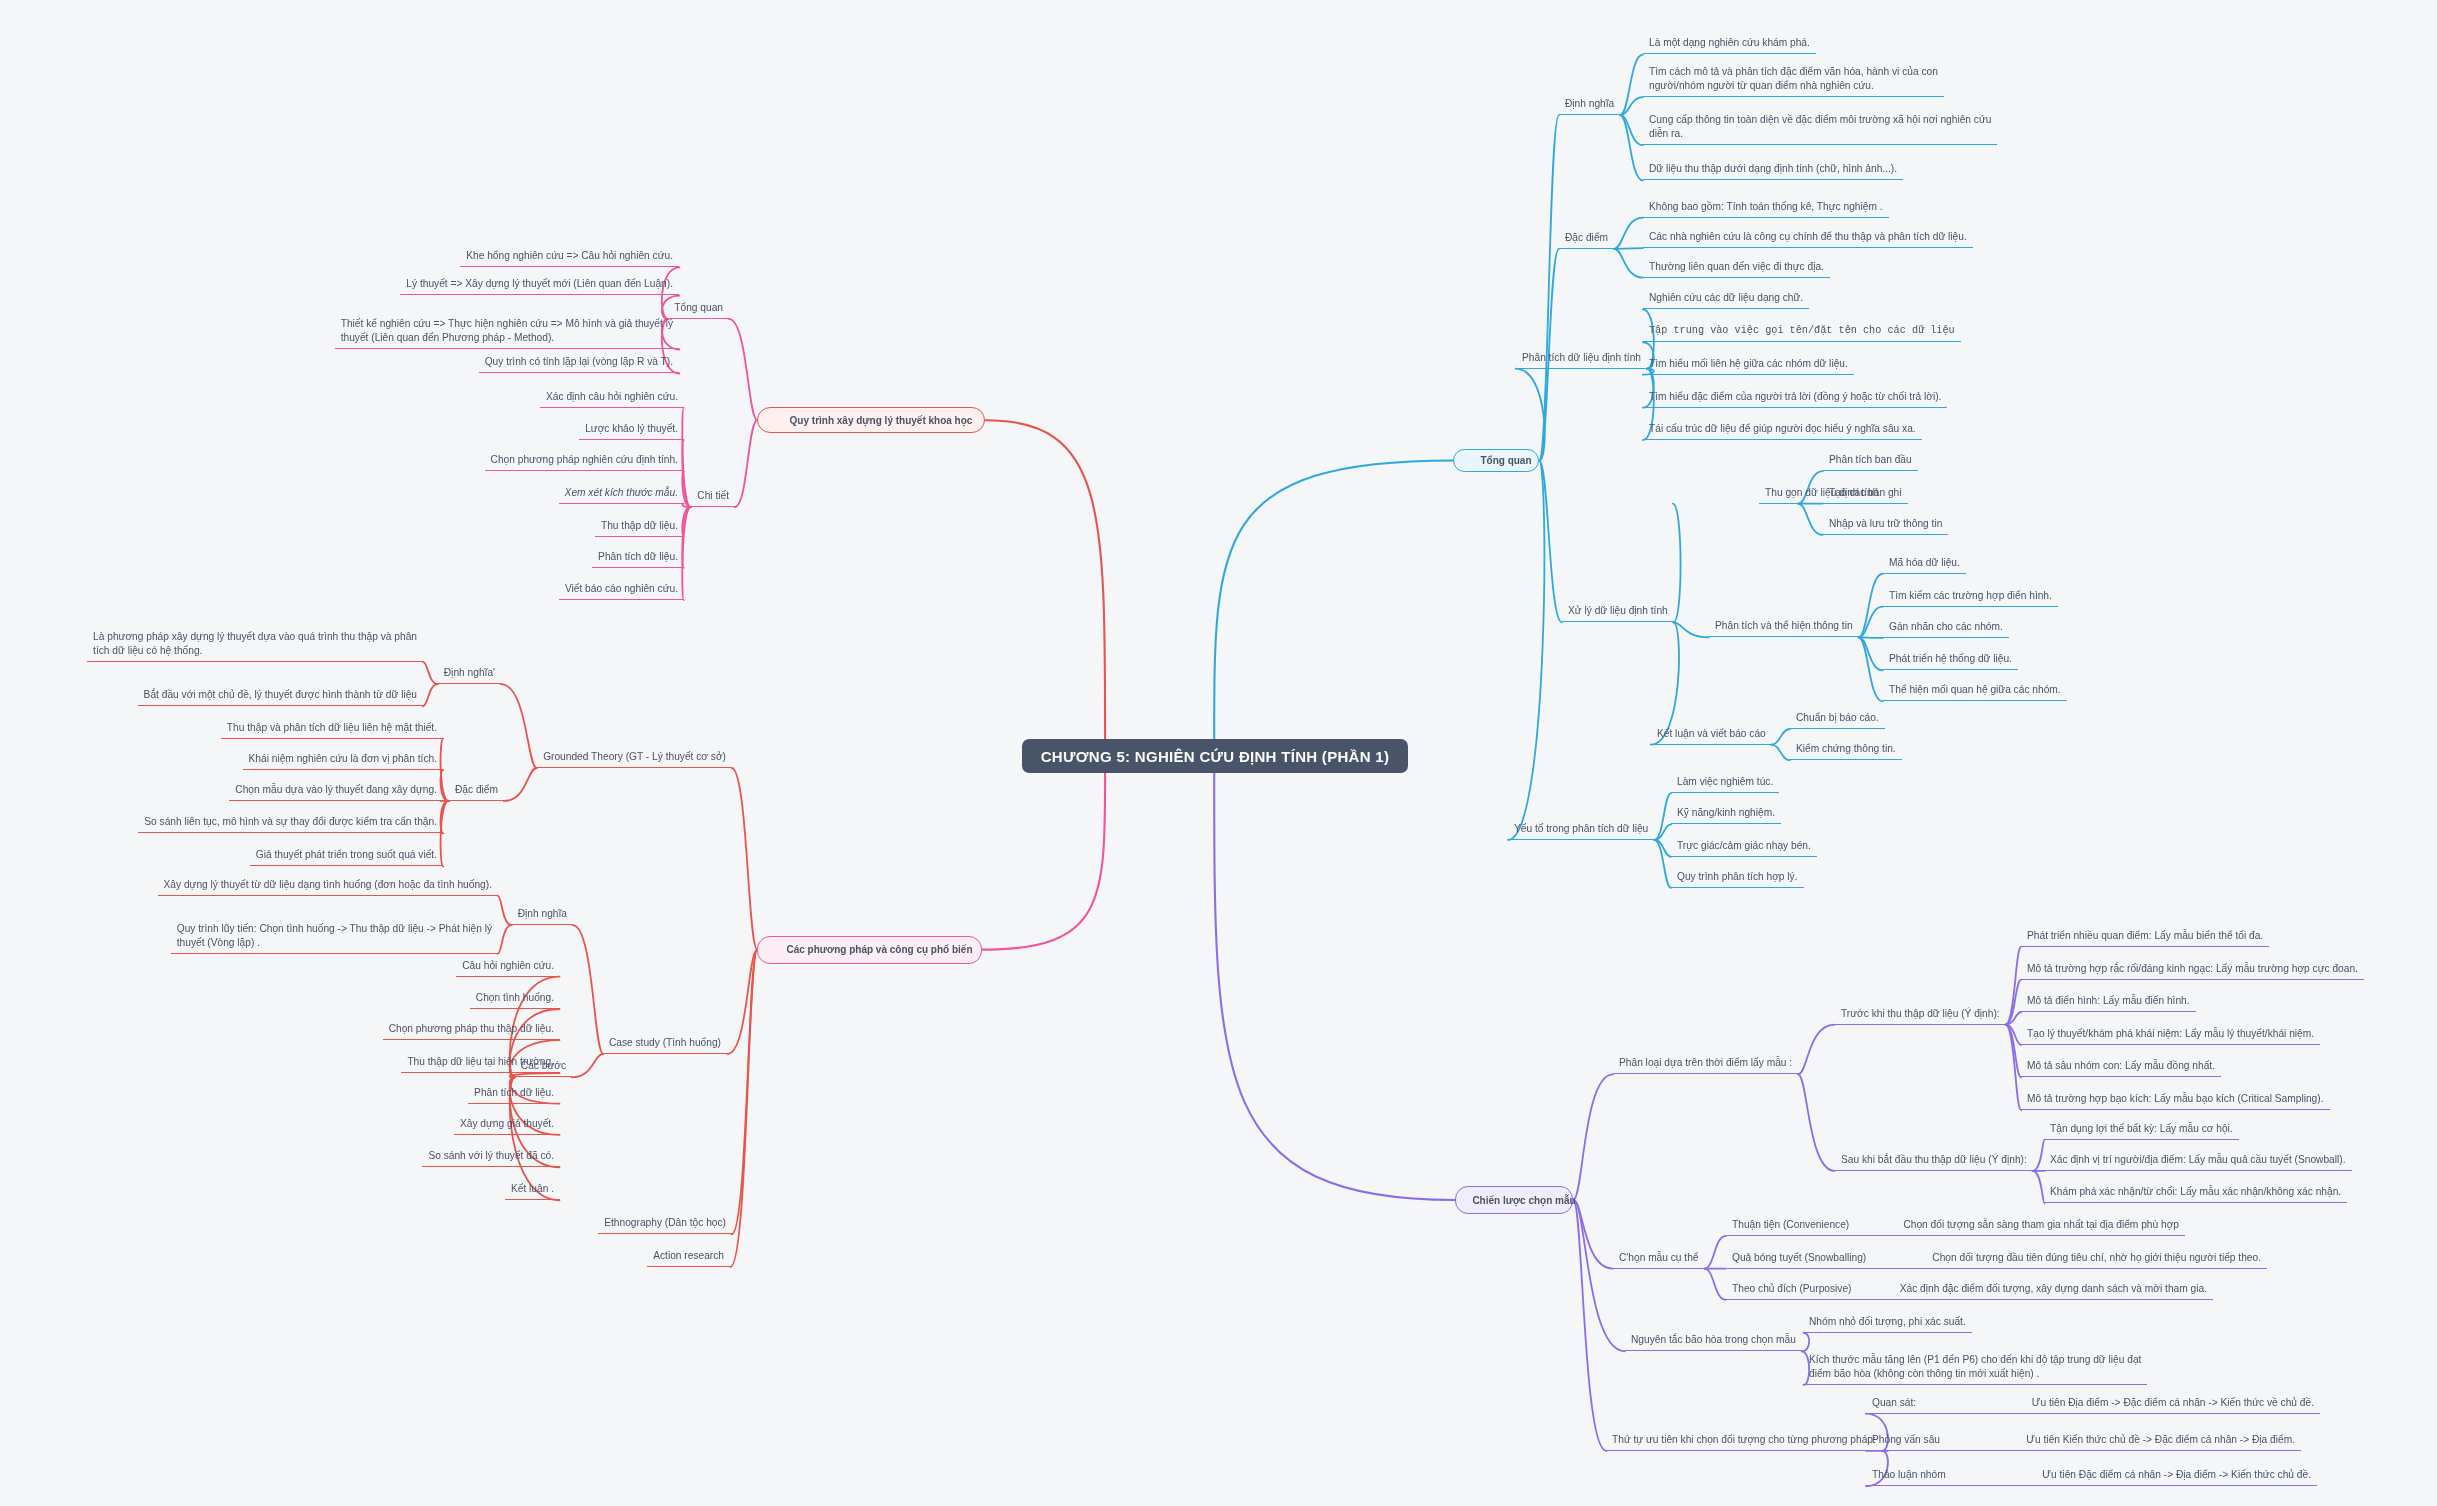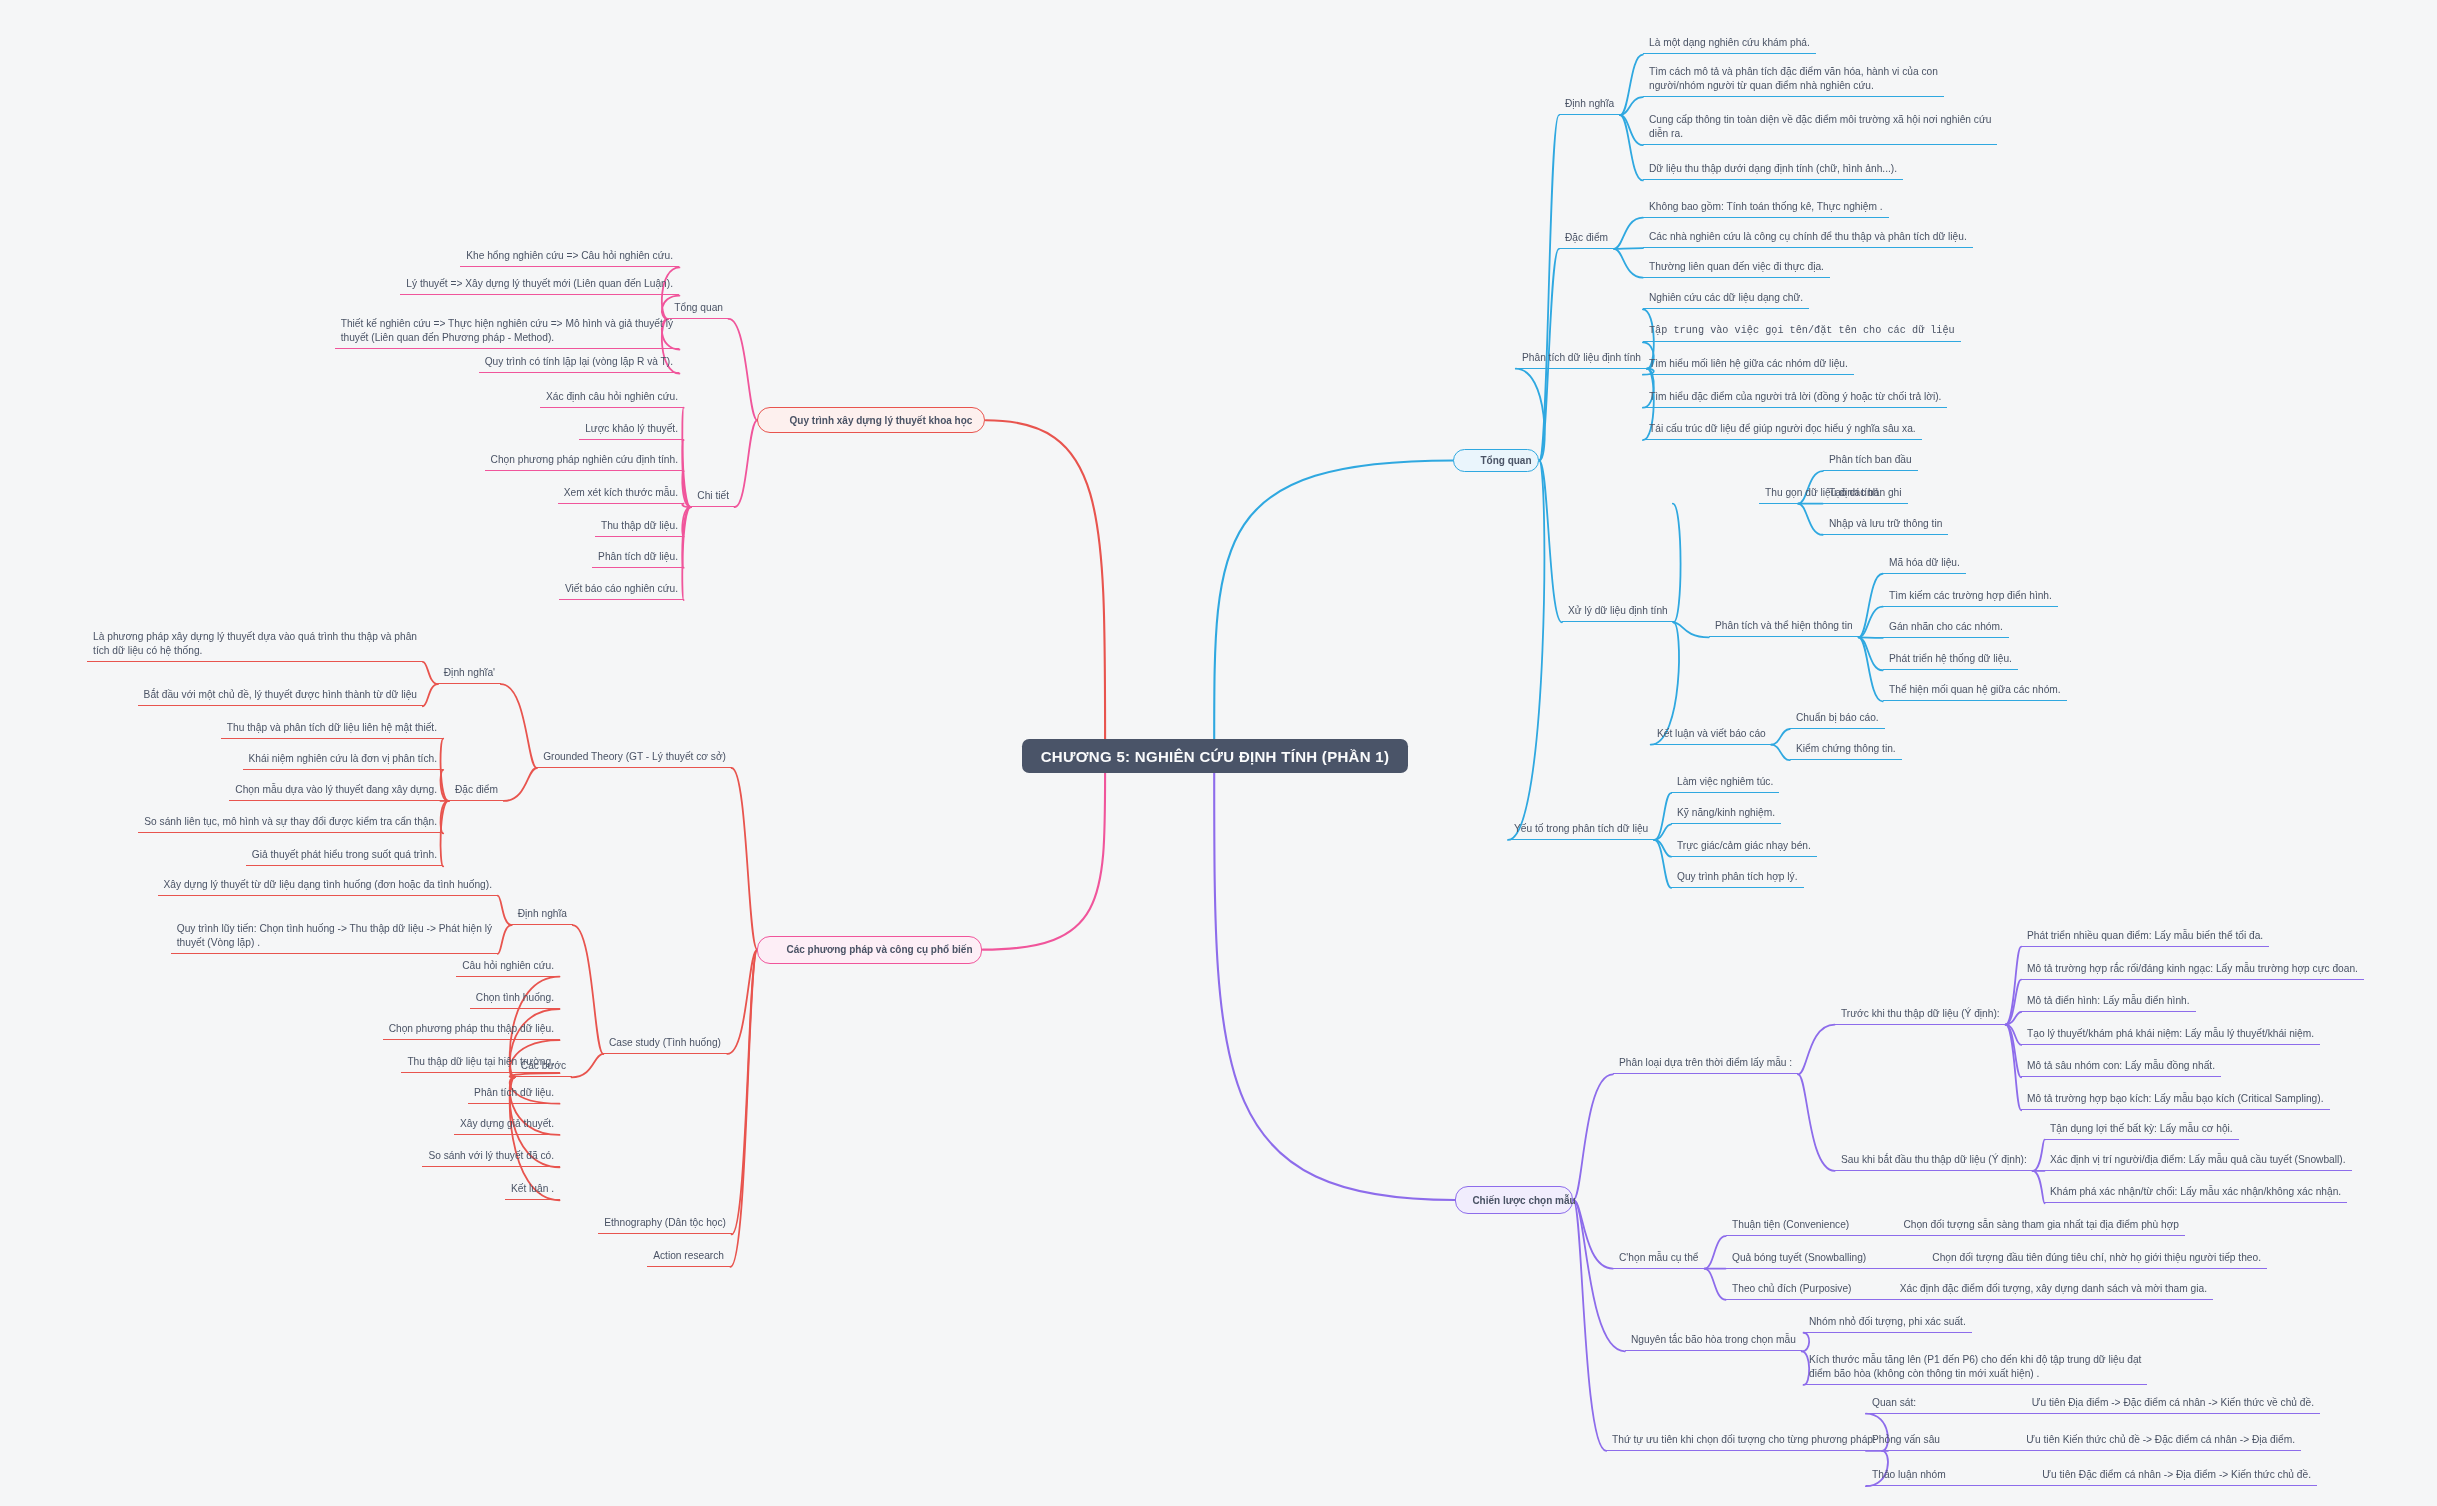--- a/index.html
+++ b/index.html
@@ -130,36 +130,36 @@
     <div class="node left" style="border-bottom-color: rgb(240, 85, 155); bottom: 1187px; right: 1709px;">Tổng quan</div>
     <div class="node left" style="border-bottom-color: rgb(240, 85, 155); bottom: 1239px; right: 1759px;">Khe hổng nghiên cứu =&gt; Câu hỏi nghiên cứu.</div>
     <div class="node left" style="border-bottom-color: rgb(240, 85, 155); bottom: 1211px; right: 1759px;">Lý thuyết =&gt; Xây dựng lý thuyết mới (Liên quan đến Luận).</div>
     <div class="node left" style="border-bottom-color: rgb(240, 85, 155); bottom: 1157px; right: 1759px;">Thiết kế nghiên cứu =&gt; Thực hiện nghiên cứu =&gt; Mô hình và giả thuyết lý
 thuyết (Liên quan đến Phương pháp - Method).</div>
     <div class="node left" style="border-bottom-color: rgb(240, 85, 155); bottom: 1133px; right: 1759px;">Quy trình có tính lặp lại (vòng lặp R và T).</div>
     <div class="node left" style="border-bottom-color: rgb(240, 85, 155); bottom: 999px; right: 1703px;">Chi tiết</div>
     <div class="node left" style="border-bottom-color: rgb(240, 85, 155); bottom: 1098px; right: 1754px;">Xác định câu hỏi nghiên cứu.</div>
     <div class="node left" style="border-bottom-color: rgb(240, 85, 155); bottom: 1066px; right: 1754px;">Lược khảo lý thuyết.</div>
     <div class="node left" style="border-bottom-color: rgb(240, 85, 155); bottom: 1035px; right: 1754px;">Chọn phương pháp nghiên cứu định tính.</div>
-    <div class="node left" style="border-bottom-color: rgb(240, 85, 155); bottom: 1002px; right: 1754px;">Xem xét kích thước mẫu.</div>
+    <div class="node left" style="border-bottom-color: rgb(240, 85, 155); bottom: 1002px; right: 1754px; font-style: italic;">Xem xét kích thước mẫu.</div>
     <div class="node left" style="border-bottom-color: rgb(240, 85, 155); bottom: 969px; right: 1754px;">Thu thập dữ liệu.</div>
     <div class="node left" style="border-bottom-color: rgb(240, 85, 155); bottom: 938px; right: 1754px;">Phân tích dữ liệu.</div>
     <div class="node left" style="border-bottom-color: rgb(240, 85, 155); bottom: 906px; right: 1754px;">Viết báo cáo nghiên cứu.</div>
     <div class="branch-box" style="left: 757px; top: 936px; width: 225px; height: 27.6px; border-color: rgb(240, 85, 155); background: rgb(253, 238, 246);">Các phương pháp và công cụ phổ biến</div>
     <div class="node left" style="border-bottom-color: rgb(232, 84, 78); bottom: 738px; right: 1706px;">Grounded Theory (GT - Lý thuyết cơ sở)</div>
     <div class="node left" style="border-bottom-color: rgb(232, 84, 78); bottom: 822px; right: 1937px;">Định nghĩa'</div>
     <div class="node left" style="border-bottom-color: rgb(232, 84, 78); bottom: 844px; right: 2015px;">Là phương pháp xây dựng lý thuyết dựa vào quá trình thu thập và phân
 tích dữ liệu có hệ thống.</div>
     <div class="node left" style="border-bottom-color: rgb(232, 84, 78); bottom: 800px; right: 2015px;">Bắt đầu với một chủ đề, lý thuyết được hình thành từ dữ liệu</div>
     <div class="node left" style="border-bottom-color: rgb(232, 84, 78); bottom: 705px; right: 1934px;">Đặc điểm</div>
     <div class="node left" style="border-bottom-color: rgb(232, 84, 78); bottom: 767px; right: 1995px;">Thu thập và phân tích dữ liệu liên hệ mật thiết.</div>
     <div class="node left" style="border-bottom-color: rgb(232, 84, 78); bottom: 736px; right: 1995px;">Khái niệm nghiên cứu là đơn vị phân tích.</div>
     <div class="node left" style="border-bottom-color: rgb(232, 84, 78); bottom: 705px; right: 1995px;">Chọn mẫu dựa vào lý thuyết đang xây dựng.</div>
     <div class="node left" style="border-bottom-color: rgb(232, 84, 78); bottom: 673px; right: 1995px;">So sánh liên tục, mô hình và sự thay đổi được kiểm tra cẩn thận.</div>
-    <div class="node left" style="border-bottom-color: rgb(232, 84, 78); bottom: 640px; right: 1995px;">Giả thuyết phát hiểu trong suốt quá trình.</div>
+    <div class="node left" style="border-bottom-color: rgb(232, 84, 78); bottom: 640px; right: 1995px;">Giả thuyết phát triển trong suốt quá viết.</div>
     <div class="node left" style="border-bottom-color: rgb(232, 84, 78); bottom: 452px; right: 1711px;">Case study (Tình huống)</div>
     <div class="node left" style="border-bottom-color: rgb(232, 84, 78); bottom: 581px; right: 1865px;">Định nghĩa</div>
     <div class="node left" style="border-bottom-color: rgb(232, 84, 78); bottom: 610px; right: 1940px;">Xây dựng lý thuyết từ dữ liệu dạng tình huống (đơn hoặc đa tình huống).</div>
     <div class="node left" style="border-bottom-color: rgb(232, 84, 78); bottom: 552px; right: 1940px;">Quy trình lũy tiến: Chọn tình huống -&gt; Thu thập dữ liệu -&gt; Phát hiện lý
 thuyết (Vòng lặp) .</div>
     <div class="node left" style="border-bottom-color: rgb(232, 84, 78); bottom: 429px; right: 1866px;">Các bước</div>
     <div class="node left" style="border-bottom-color: rgb(232, 84, 78); bottom: 529px; right: 1878px;">Câu hỏi nghiên cứu.</div>
     <div class="node left" style="border-bottom-color: rgb(232, 84, 78); bottom: 497px; right: 1878px;">Chọn tình huống.</div>
     <div class="node left" style="border-bottom-color: rgb(232, 84, 78); bottom: 466px; right: 1878px;">Chọn phương pháp thu thập dữ liệu.</div>
     <div class="node left" style="border-bottom-color: rgb(232, 84, 78); bottom: 433px; right: 1878px;">Thu thập dữ liệu tại hiện trường.</div>

